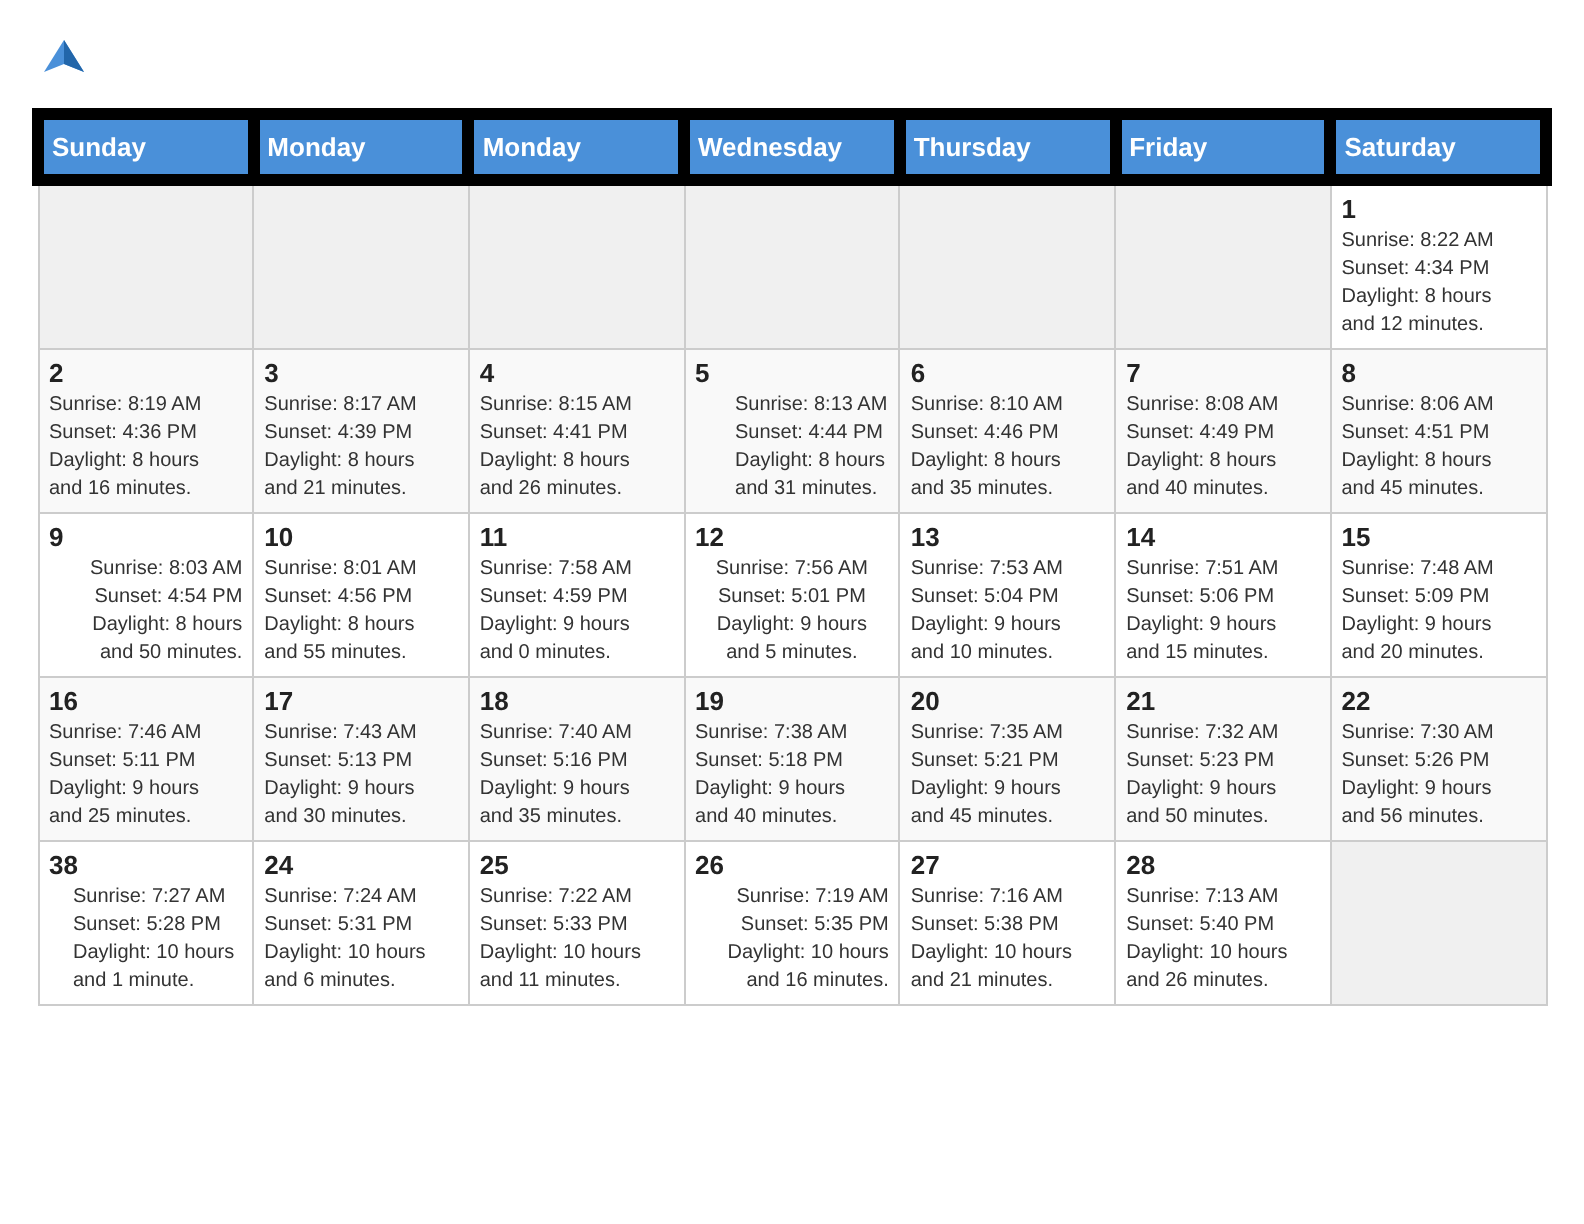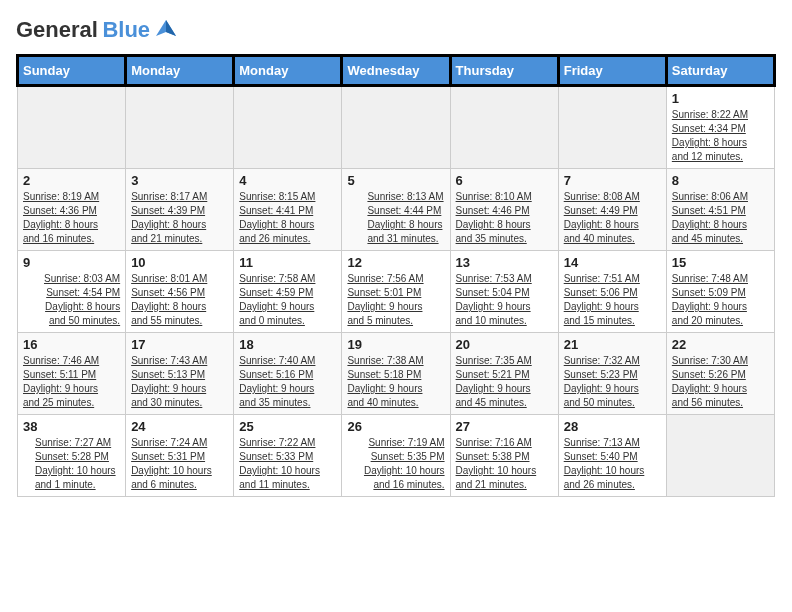--- a/index.html
+++ b/index.html
@@ -48,21 +48,21 @@
       width: 100%;
       border-collapse: collapse;
     }
     .calendar thead tr th {
       background: #4a90d9;
       color: #fff;
       font-size: 13px;
       font-weight: bold;
       padding: 6px 4px;
       text-align: left;
-      border: 3px solid #000000;
+      border: 6px solid #000000;
     }
     .calendar tbody tr td {
       vertical-align: top;
       border: 1px solid #ccc;
       padding: 4px 5px;
       width: 108px;
       min-height: 80px;
       font-size: 10.5px;
       color: #333;
       background: #fff;
@@ -74,36 +74,31 @@
       font-size: 13px;
       font-weight: bold;
       color: #222;
       display: block;
       margin-bottom: 2px;
     }
     .day-info {
       font-size: 10px;
       color: #333;
       line-height: 1.4;
-      text-decoration: underline;
     }
     .empty-cell {
       background: #f0f0f0 !important;
     }
   </style>
 </head>
 <body>
 
 <div class="header">
   <div class="logo">
     <div class="logo-row">
-      <div>
-        <span class="logo-text">General</span>
-        <span class="logo-text" style="color:#4a90d9;">Blue</span>
-      </div>
       <svg width="28" height="28" viewBox="0 0 28 28" style="margin-left:2px;">
         <polygon points="14,4 24,20 14,16 4,20" fill="#4a90d9"></polygon>
         <polygon points="14,4 24,20 14,16" fill="#2266aa"></polygon>
       </svg>
     </div>
   </div>
   <div class="title-block">
     <h1></h1>
     <h2></h2>
   </div>
@@ -205,21 +200,21 @@
         </td>
         <td>
           <span class="day-num">11</span>
           <div class="day-info" style="white-space: pre-line;">Sunrise: 7:58 AM
 Sunset: 4:59 PM
 Daylight: 9 hours
 and 0 minutes.</div>
         </td>
         <td>
           <span class="day-num">12</span>
-          <div class="day-info" style="white-space: pre-line;">Sunrise: 7:56 AM
+          <div class="day-info" style="white-space: pre-line; text-align: center;">Sunrise: 7:56 AM
 Sunset: 5:01 PM
 Daylight: 9 hours
 and 5 minutes.</div>
         </td>
         <td>
           <span class="day-num">13</span>
           <div class="day-info" style="white-space: pre-line;">Sunrise: 7:53 AM
 Sunset: 5:04 PM
 Daylight: 9 hours
 and 10 minutes.</div>

